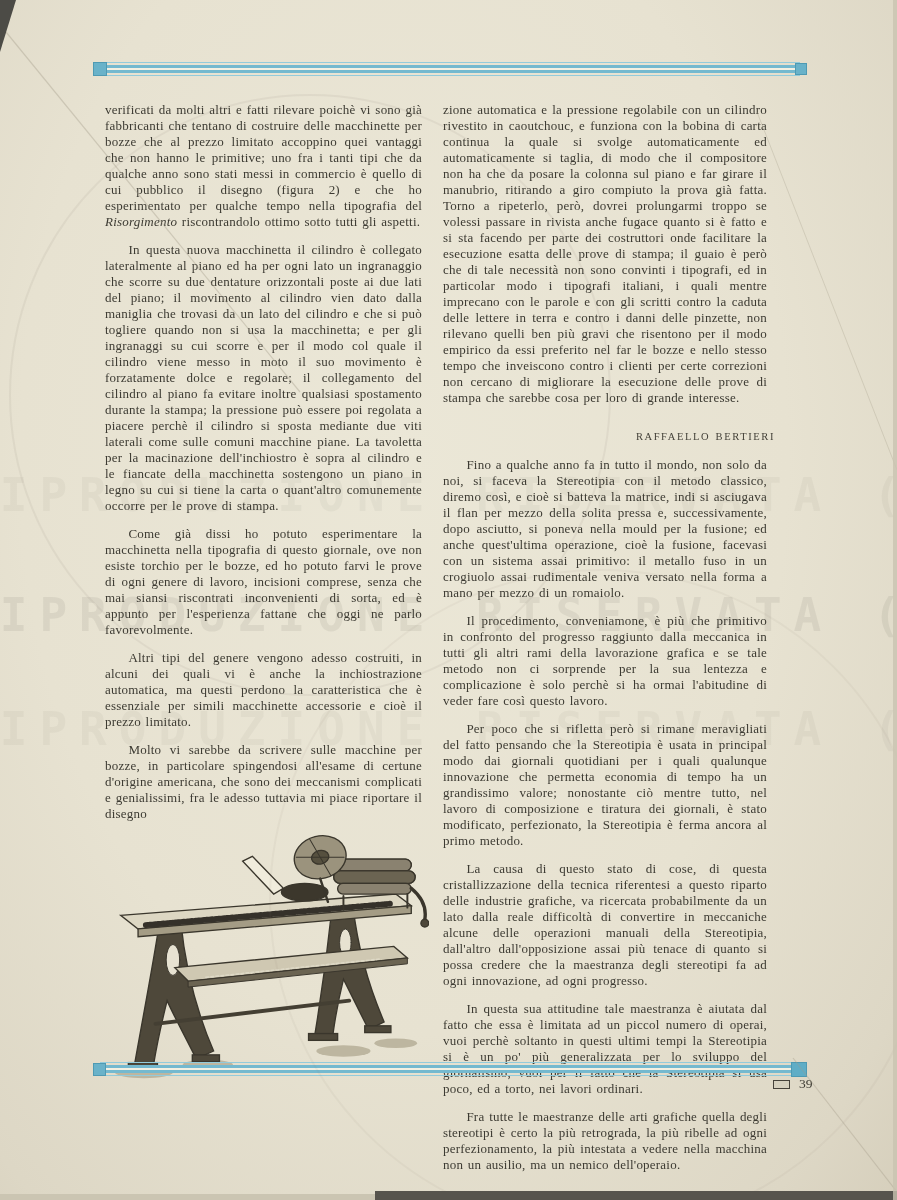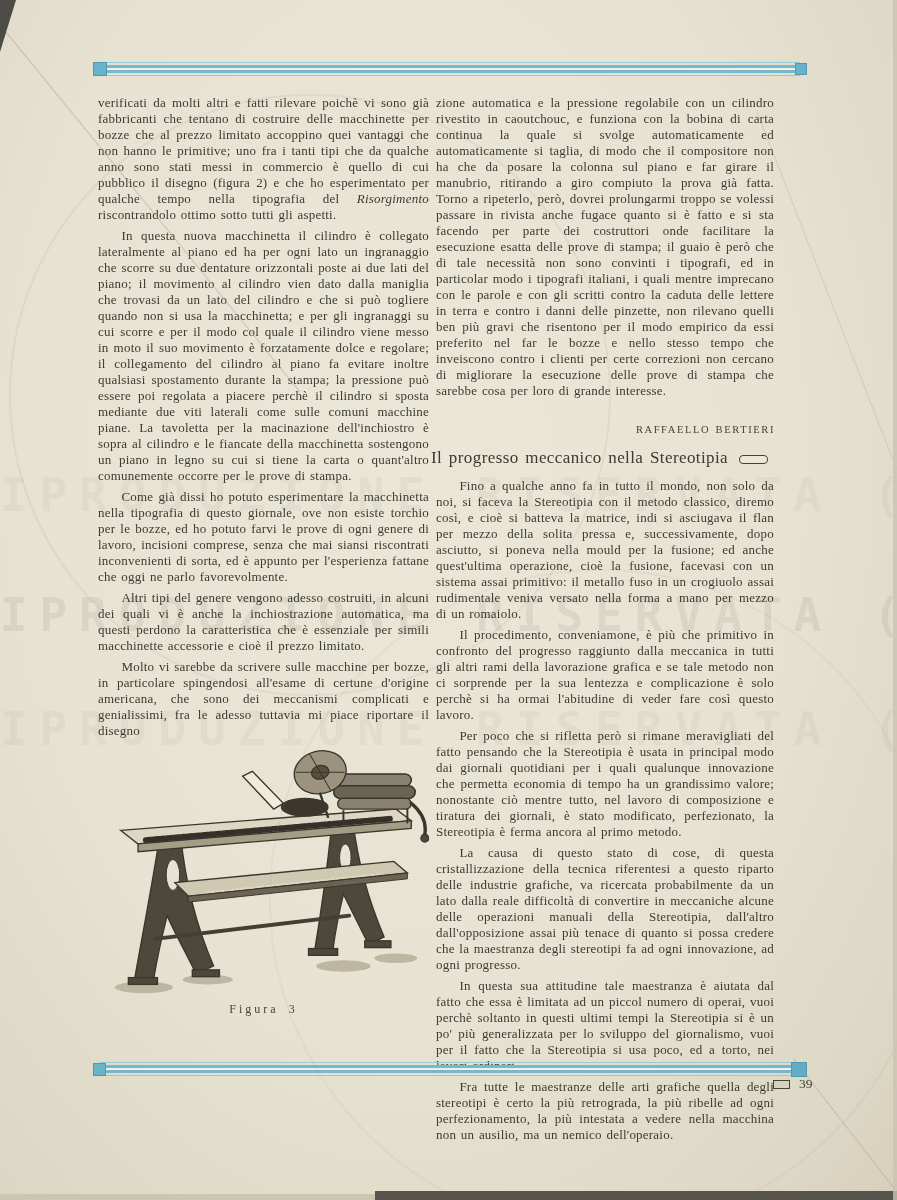--- a/index.html
+++ b/index.html
@@ -3,21 +3,21 @@
 <meta charset="utf-8">
 <style>
   html,body { margin:0; padding:0; background:#888; }
   .page {
     position:relative; width:897px; height:1200px; overflow:hidden;
     background: radial-gradient(ellipse at 45% 38%, #ebe7d7 0%, #e7e2d1 55%, #ddd7c5 88%, #d6cfbc 100%);
     font-family:"Liberation Serif", serif; color:#3c3a32;
   }
   .col { position:absolute; text-align:justify; font-size:13px; line-height:16px;
          letter-spacing:.22px; word-spacing:.09em; }
-  .col p { margin:5px; text-indent:1.8em; }
+  .col p { margin:12px; text-indent:1.8em; }
   .col p.noindent { text-indent:0; }
   .ital { font-style:italic; }
   .left-col  { left:93px;  top:90px; width:341px; }
   .right-col { left:431px; top:90px; width:348px; }
 
   
   .rule { position:absolute; left:93px; width:714px; height:13px; }
   .rule .bar { position:absolute; left:7px; right:7px; top:0; height:12px;
     border-top:1px solid #93cbdb; border-bottom:1px solid #93cbdb; }
   .rule .bar:after { content:""; position:absolute; left:0; right:0; top:2px; height:8px;
@@ -122,29 +122,27 @@
             <ellipse cx="228" cy="24" rx="27" ry="22" fill="#9b937d"></ellipse>
             <ellipse cx="228" cy="24" rx="9" ry="7" fill="#56503f"></ellipse>
             <path d="M204,18 L252,30 M222,3 L234,45" stroke-width="1"></path>
           </g>
           <path d="M228,46 L236,70" stroke-width="2.5"></path>
 
           <path d="M322,56 C334,66 338,76 336,88" stroke-width="3.5"></path>
           <circle cx="336" cy="92" r="4" fill="#4e483a"></circle>
         </g>
       </svg>
-      <div class="fig-caption">Figura 3</div>
     </div>
 
   </div>
 
   <div class="col right-col">
     <p class="noindent">zione automatica e la pressione regolabile con un cilindro rivestito in caoutchouc, e funziona con la bobina di carta continua la quale si svolge automaticamente ed automaticamente si taglia, di modo che il compositore non ha che da posare la colonna sul piano e far girare il manubrio, ritirando a giro compiuto la prova già fatta. Torno a ripeterlo, però, dovrei prolungarmi troppo se volessi passare in rivista anche fugace quanto si è fatto e si sta facendo per parte dei costruttori onde facilitare la esecuzione esatta delle prove di stampa; il guaio è però che di tale necessità non sono convinti i tipografi, ed in particolar modo i tipografi italiani, i quali mentre imprecano con le parole e con gli scritti contro la caduta delle lettere in terra e contro i danni delle pinzette, non rilevano quelli ben più gravi che risentono per il modo empirico da essi preferito nel far le bozze e nello stesso tempo che inveiscono contro i clienti per certe correzioni non cercano di migliorare la esecuzione delle prove di stampa che sarebbe cosa per loro di grande interesse.</p>
     <div class="signature">RAFFAELLO BERTIERI</div>
-    <h2 class="heading"><span>Il progresso meccanico nella Stereotipia</span><span class="orn"></span></h2>
     <p>Fino a qualche anno fa in tutto il mondo, non solo da noi, si faceva la Stereotipia con il metodo classico, diremo così, e cioè si batteva la matrice, indi si asciugava il flan per mezzo della solita pressa e, successivamente, dopo asciutto, si poneva nella mould per la fusione; ed anche quest'ultima operazione, cioè la fusione, facevasi con un sistema assai primitivo: il metallo fuso in un crogiuolo assai rudimentale veniva versato nella forma a mano per mezzo di un romaiolo.</p>
     <p>Il procedimento, conveniamone, è più che primitivo in confronto del progresso raggiunto dalla meccanica in tutti gli altri rami della lavorazione grafica e se tale metodo non ci sorprende per la sua lentezza e complicazione è solo perchè si ha ormai l'abitudine di veder fare così questo lavoro.</p>
     <p>Per poco che si rifletta però si rimane meravigliati del fatto pensando che la Stereotipia è usata in principal modo dai giornali quotidiani per i quali qualunque innovazione che permetta economia di tempo ha un grandissimo valore; nonostante ciò mentre tutto, nel lavoro di composizione e tiratura dei giornali, è stato modificato, perfezionato, la Stereotipia è ferma ancora al primo metodo.</p>
     <p>La causa di questo stato di cose, di questa cristallizzazione della tecnica riferentesi a questo riparto delle industrie grafiche, va ricercata probabilmente da un lato dalla reale difficoltà di convertire in meccaniche alcune delle operazioni manuali della Stereotipia, dall'altro dall'opposizione assai più tenace di quanto si possa credere che la maestranza degli stereotipi fa ad ogni innovazione, ad ogni progresso.</p>
     <p>In questa sua attitudine tale maestranza è aiutata dal fatto che essa è limitata ad un piccol numero di operai, vuoi perchè soltanto in questi ultimi tempi la Stereotipia si è un po' più generalizzata per lo sviluppo del giornalismo, vuoi per il fatto che la Stereotipia si usa poco, ed a torto, nei lavori ordinari.</p>
     <p>Fra tutte le maestranze delle arti grafiche quella degli stereotipi è certo la più retrograda, la più ribelle ad ogni perfezionamento, la più intestata a vedere nella macchina non un ausilio, ma un nemico dell'operaio.</p>
   </div>
 
   <div class="rule bottom" style="top:1062px">
     <div class="bar"></div>

